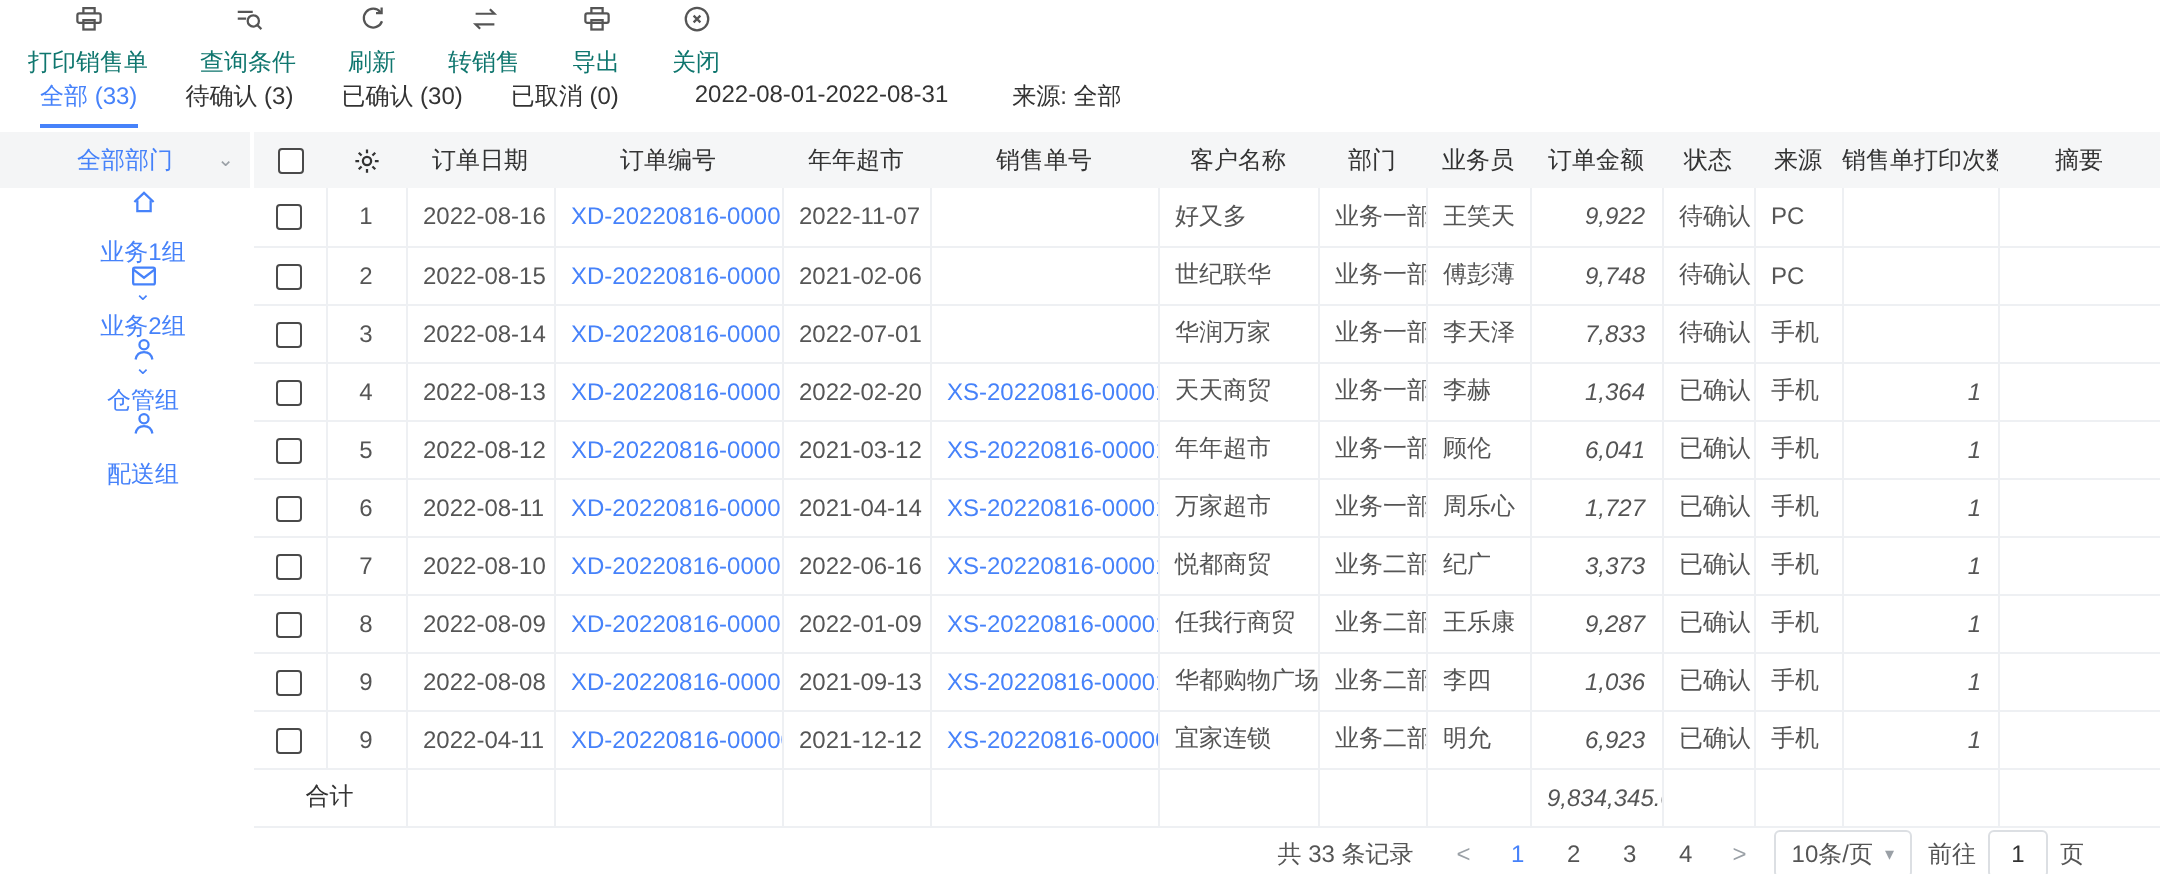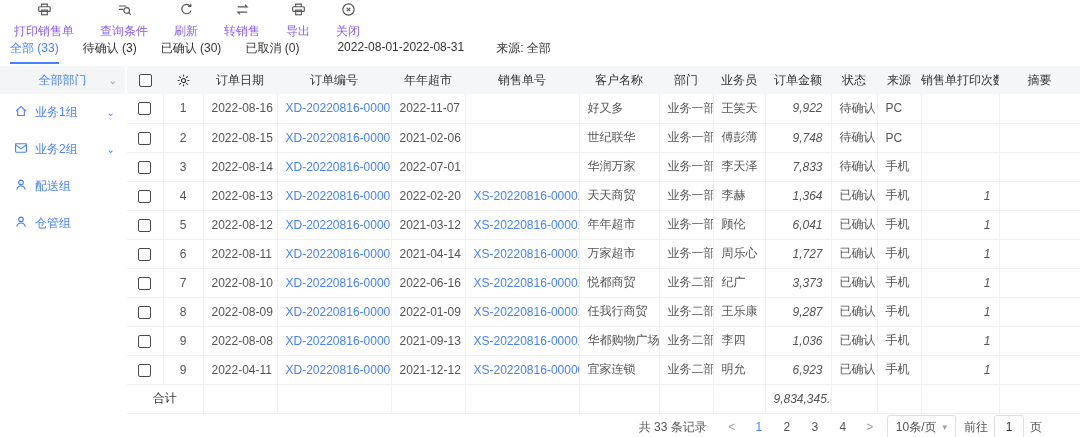--- a/index.html
+++ b/index.html
@@ -3,40 +3,40 @@
 <meta charset="utf-8">
 <style>
   * { margin:0; padding:0; box-sizing:border-box; }
   html,body { width:1080px; height:437px; background:#fff; overflow:hidden;
     font-family:"Liberation Sans","DejaVu Sans",sans-serif; font-size:12px; color:#333; }
 
   
   .toolbar { height:40px; display:flex; align-items:center; padding:2px 0 0 14px; gap:26px; }
   .tool { display:flex; flex-direction:column; align-items:center; gap:3px; color:#444; cursor:pointer; }
   .tool svg { width:15px; height:15px; stroke:#555; fill:none; stroke-width:1.2; }
-  .tool .tlabel { font-size:12px; color:#8b5cf6; white-space:nowrap; }
+  .tool .tlabel { font-size:12px; color:#0f766e; white-space:nowrap; }
 
   
-  .tabbar { height:26px; display:flex; align-items:flex-start; padding-left:10px; gap:24px; }
+  .tabbar { height:26px; display:flex; align-items:flex-start; padding-left:20px; gap:24px; }
   .tab { padding-bottom:5px; cursor:pointer; color:#333; white-space:nowrap; }
   .tab.active { color:var(--accent); border-bottom:2px solid var(--accent); }
   .filter-text { color:#333; white-space:nowrap; }
   .tabbar .date { margin-left:14px; }
   .tabbar .src { margin-left:8px; }
 
   :root { --accent:#4682fa; --border:#eef0f3; --headbg:#f5f6f7; }
 
   
   .content { display:flex; height:346px; }
   .sidebar { width:127px; flex:0 0 127px; padding-right:2px; }
   .dept-head { height:28px; background:#f4f5f6; display:flex; align-items:center;
     justify-content:center; color:var(--accent); position:relative; cursor:pointer; }
   .dept-head .caret { position:absolute; right:8px; color:#9aa0a6; font-size:10px; }
-  .side-item { height:37px; display:flex; align-items:center; padding:0 10px 0 14px;
-    color:var(--accent); gap:7px; cursor:pointer; }
+  .side-item { height:37px; display:flex; align-items:center; padding:0 10px 0 28px;
+    color:var(--accent); gap:7px; cursor:pointer;flex-direction:column; }
   .side-item svg { width:14px; height:14px; stroke:var(--accent); fill:none; stroke-width:1.3; flex:0 0 14px; }
   .side-item .slabel { flex:1; }
   .side-item .chev { color:var(--accent); font-size:10px; }
 
   
   .main { flex:1; }
   table { width:100%; border-collapse:collapse; table-layout:fixed; }
   thead th { background:var(--headbg); height:28px; font-weight:normal; color:#333;
     text-align:center; white-space:nowrap; overflow:hidden; }
   tbody td { height:29px; border:1px solid var(--border); border-top:none;
@@ -147,28 +147,28 @@
             <path d="M2 4.4l6 4.6 6-4.6"></path>
           </svg></span>
       <span class="slabel">业务2组</span>
       <span class="chev">⌄</span>
     </div>
     <div class="side-item">
       <span><svg viewBox="0 0 16 16">
             <circle cx="8" cy="5" r="2.6"></circle>
             <path d="M3.2 13.4c.6-3.2 2.6-4.2 4.8-4.2s4.2 1 4.8 4.2"></path>
           </svg></span>
-      <span class="slabel">配送组</span>
+      <span class="slabel">仓管组</span>
     </div>
     <div class="side-item">
       <span><svg viewBox="0 0 16 16">
             <circle cx="8" cy="5" r="2.6"></circle>
             <path d="M3.2 13.4c.6-3.2 2.6-4.2 4.8-4.2s4.2 1 4.8 4.2"></path>
           </svg></span>
-      <span class="slabel">仓管组</span>
+      <span class="slabel">配送组</span>
     </div>
   </div>
 
   <div class="main">
     <table>
       <colgroup>
         <col style="width:36px">
           <col style="width:40px">
           <col style="width:74px">
           <col style="width:114px">

